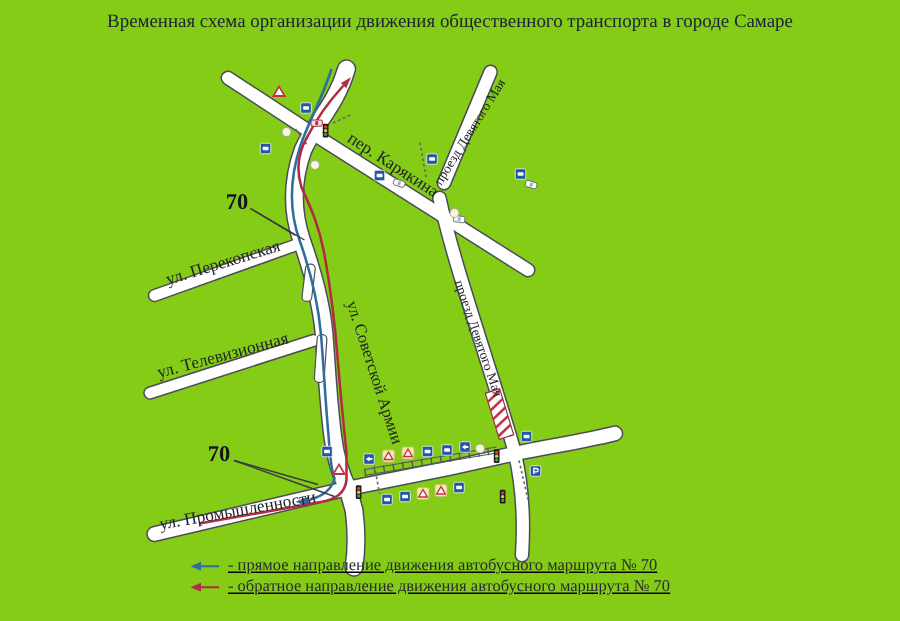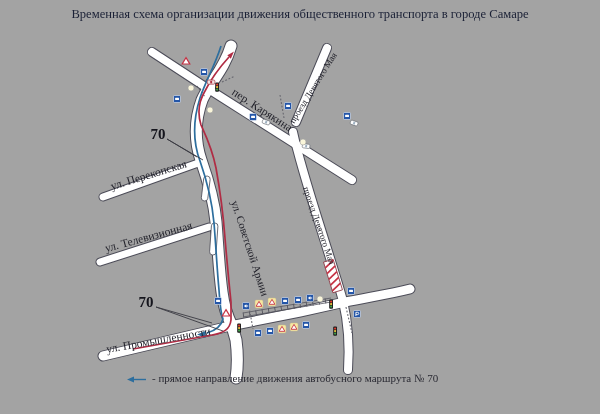--- a/index.html
+++ b/index.html
@@ -1,22 +1,22 @@
 <!DOCTYPE html>
 <html><head>
 <meta charset="utf-8">
 <style>
   html,body{margin:0;padding:0;background:#ffffff;}
-  .page{position:relative;width:600px;height:414px;background:#a3a3a3;overflow:hidden;
+  .page{position:relative;width:600px;height:414px;background:#84cc16;overflow:hidden;
         font-family:"Liberation Serif","DejaVu Serif",serif;}
   .title{position:absolute;top:6px;left:0;width:600px;text-align:center;
          color:#1b2136;font-size:12.6px;line-height:1.32;font-weight:400;}
   .map-wrap{position:absolute;top:0;left:0;width:600px;height:414px;}
   .legend{position:absolute;left:127px;top:370px;}
-  .legend-row{display:flex;align-items:flex-end;height:14px;}
+  .legend-row{display:flex;align-items:center;height:14px;text-decoration:underline;}
   .legend-row span{font-size:11px;color:#2a2a33;margin-left:5px;white-space:nowrap;}
   svg text{font-family:"Liberation Serif","DejaVu Serif",serif;}
   .street-label{fill:#1f1f28;}
 </style>
 </head>
 <body>
 
 <div class="page">
 
   <div class="title">
@@ -188,15 +188,22 @@
   </div>
 
   <div class="legend">
     <div class="legend-row">
       <svg width="20" height="9">
         <line x1="6" y1="4.5" x2="19" y2="4.5" stroke-width="1.4" stroke="#2d6e9e"></line>
         <polygon points="0,4.5 7,1.5 7,7.5" fill="#2d6e9e"></polygon>
       </svg>
       <span>- прямое направление движения автобусного маршрута № 70</span>
     </div>
+    <div class="legend-row">
+      <svg width="20" height="9">
+        <line x1="6" y1="4.5" x2="19" y2="4.5" stroke-width="1.4" stroke="#b02c44"></line>
+        <polygon points="0,4.5 7,1.5 7,7.5" fill="#b02c44"></polygon>
+      </svg>
+      <span>- обратное направление движения автобусного маршрута № 70</span>
+    </div>
   </div>
 
 </div>
 
 </body></html>

